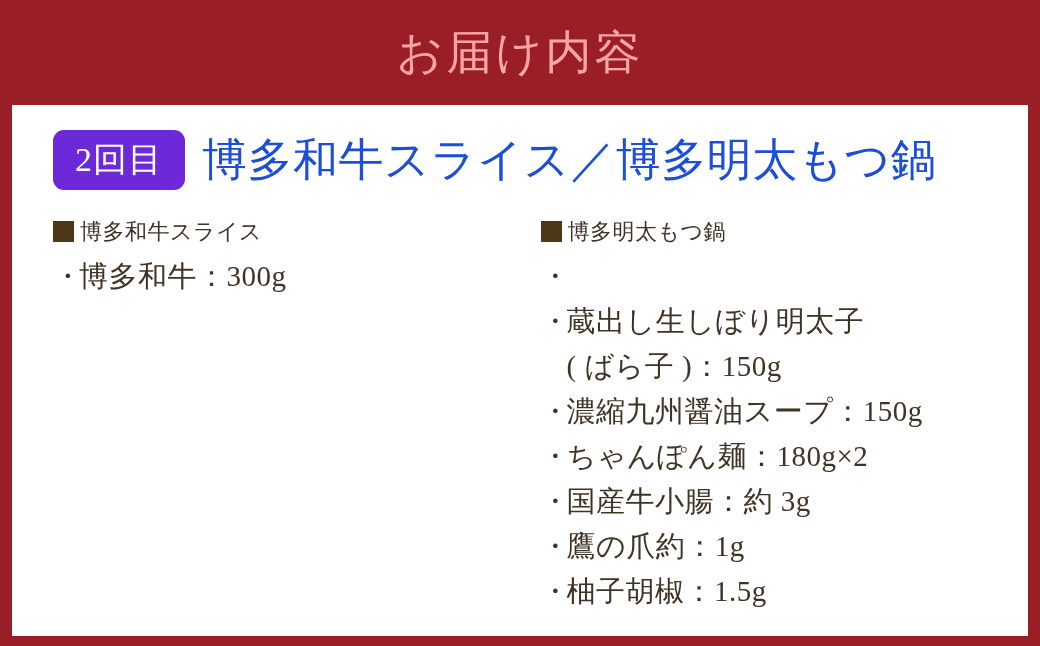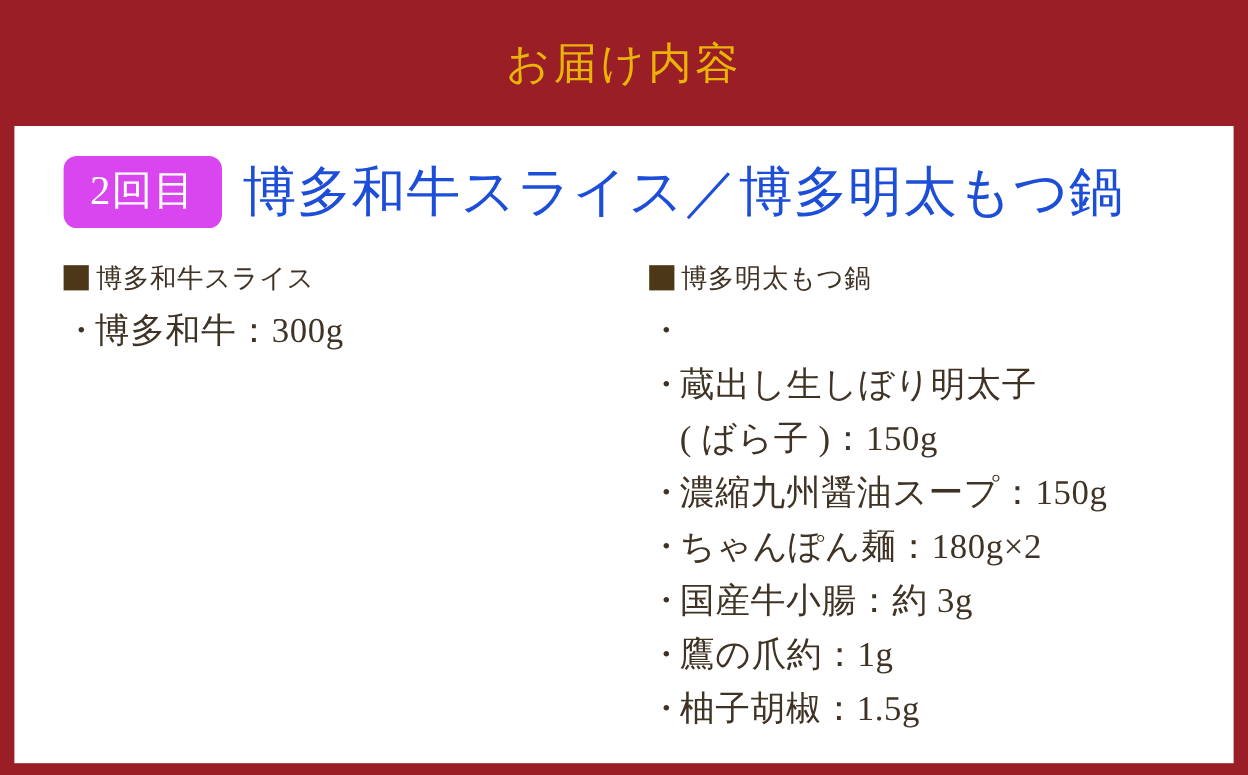--- a/index.html
+++ b/index.html
@@ -29,22 +29,22 @@
     top: 0;
     width: 1040px;
     height: 105px;
     background: #9a1e25;
     display: flex;
     align-items: center;
     justify-content: center;
   }
 
   .header-title {
-    color: #eab308;
-    font-size: 36px;
+    color: #fca5a5;
+    font-size: 46px;
     letter-spacing: 3px;
     line-height: 1;
     font-weight: normal;
     font-family: "Liberation Serif", "DejaVu Serif", serif;
     white-space: nowrap;
   }
 
   
   .panel {
     position: absolute;
@@ -65,21 +65,21 @@
     gap: 17px;
     white-space: nowrap;
   }
 
   .badge {
     display: inline-flex;
     align-items: center;
     justify-content: center;
     width: 132px;
     height: 60px;
-    background: #d946ef;
+    background: #6d28d9;
     border-radius: 11px;
     color: #ffffff;
     font-size: 34px;
     letter-spacing: 1px;
     line-height: 1;
     font-family: "Liberation Serif", "DejaVu Serif", serif;
   }
 
   .product-title {
     color: #1d4ed8;

